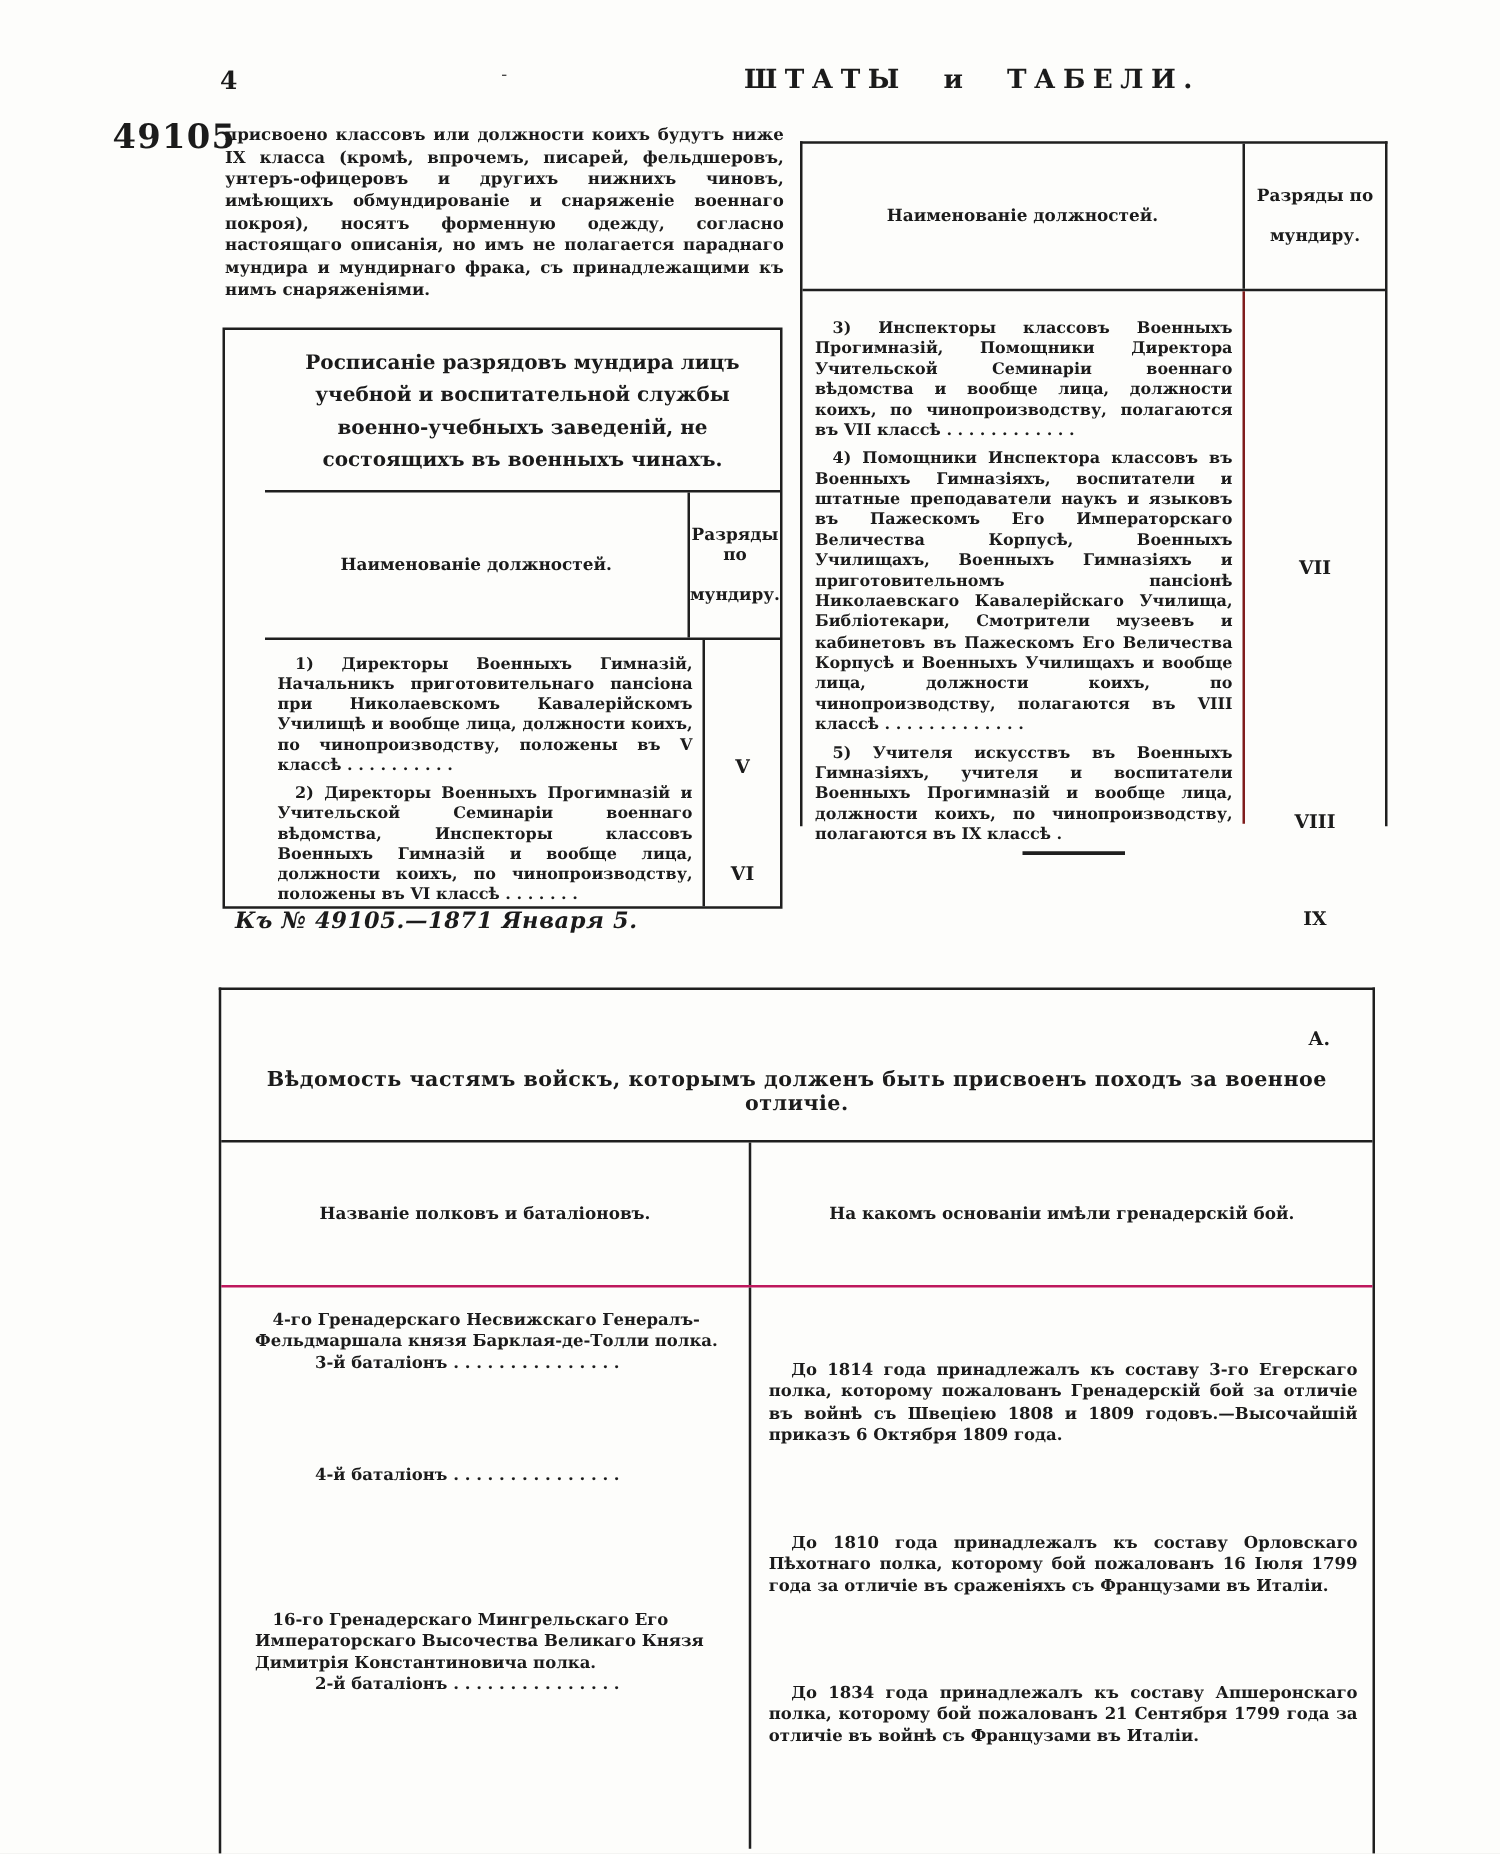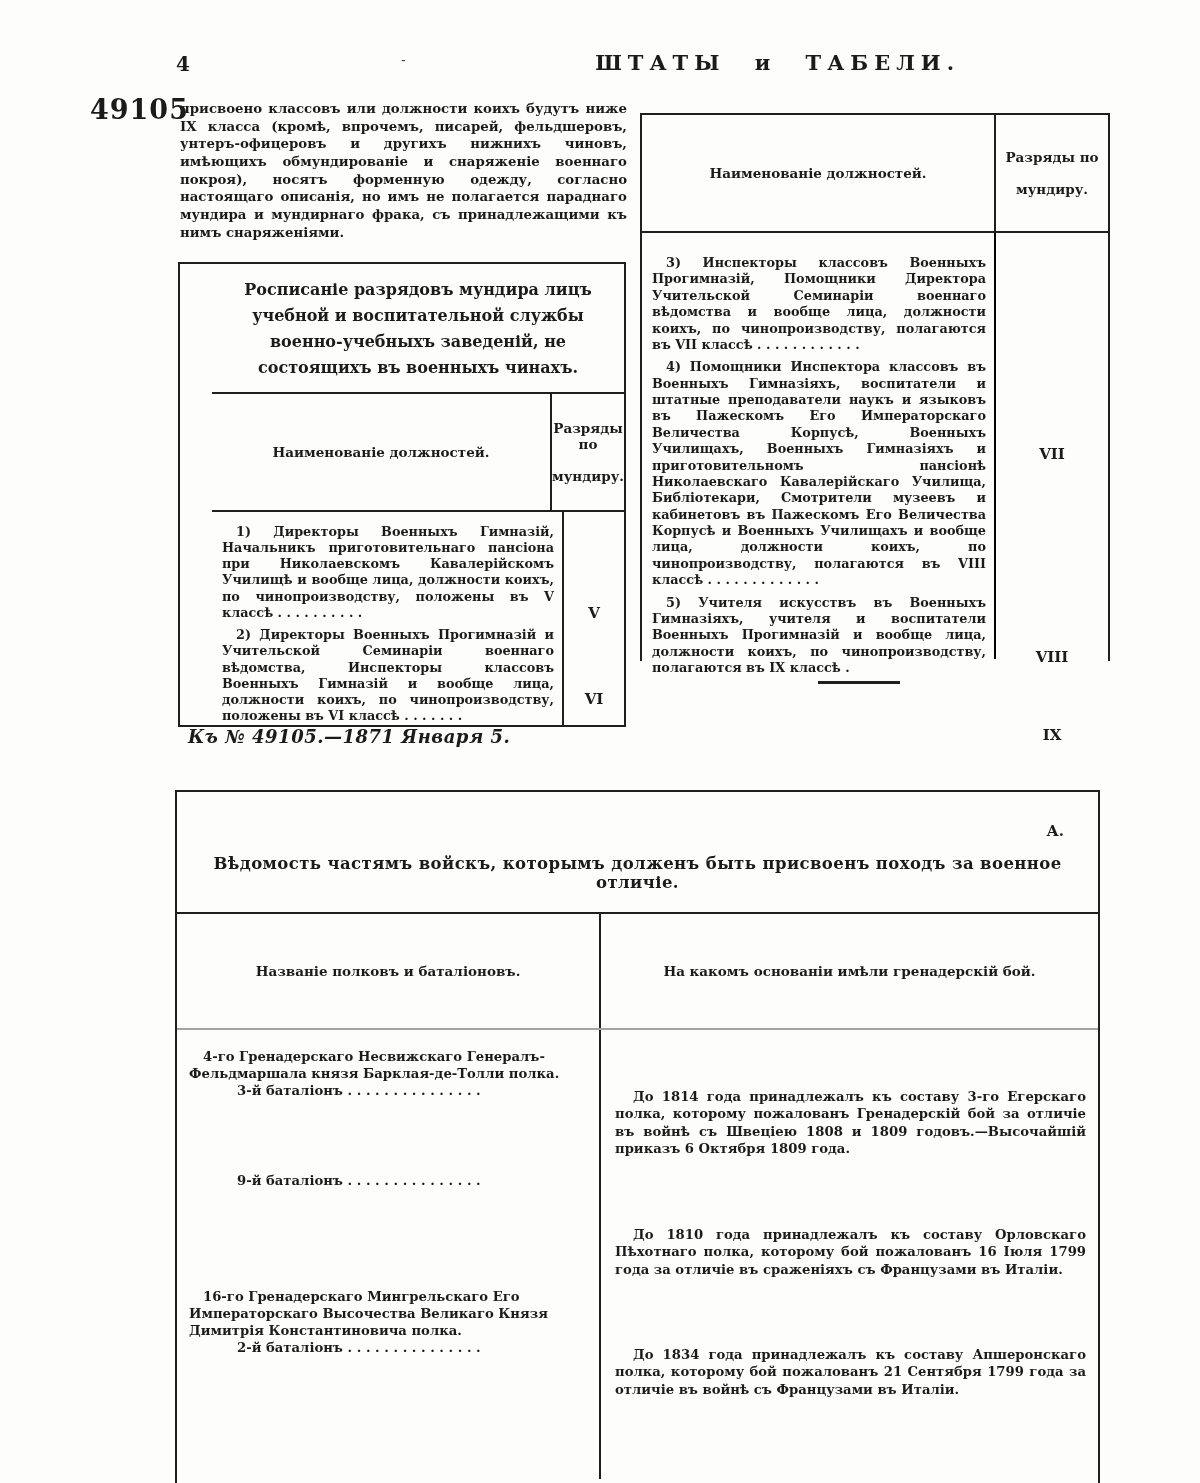--- a/index.html
+++ b/index.html
@@ -74,21 +74,21 @@
   .rank-vi { top: 178px; }
 
   
   .rtable {
     position: absolute; left: 640px; top: 113px; width: 470px; height: 548px;
     border: 2px solid #1f1f1f; border-bottom: none;
   }
   .rtable .ch-positions { width: 354px; }
   .rt-body { display: flex; height: 426px; }
   .rt-texts {
-    width: 354px; border-right: 2px solid #000000;
+    width: 354px; border-right: 2px solid #7f1d1d;
     padding: 22px 8px 0 10px;
     font-size: 12.8px; line-height: 1.28; font-weight: bold; text-align: justify;
   }
   .rank-vii  { top: 212px; }
   .rank-viii { top: 415px; }
   .rank-ix   { top: 493px; }
 
   .section-dash {
     position: absolute; left: 818px; top: 681px; width: 82px;
     border-top: 3px solid #1f1f1f;
@@ -107,35 +107,35 @@
   }
   .annex-top { position: relative; height: 120px; }
   .annex-corner {
     position: absolute; right: 34px; top: 30px;
     font-size: 15px; font-weight: bold;
   }
   .annex-title {
     position: absolute; left: 0; right: 0; top: 62px;
     text-align: center; font-size: 16.5px; font-weight: bold; letter-spacing: 0.4px;
   }
-  .annex-header { display: flex; border-top: 2px solid #1f1f1f; border-bottom: 2px solid #a3a3a3; height: 118px; }
+  .annex-header { display: flex; border-top: 2px solid #1f1f1f; border-bottom: 2px solid #be185d; height: 118px; }
   .ah-col1 {
     width: 424px; border-right: 2px solid #1f1f1f;
     display: flex; align-items: center; justify-content: center;
     font-size: 13.5px; font-weight: bold; text-align: center; padding: 0 20px;
   }
   .ah-col2 {
     flex: 1; display: flex; align-items: center; justify-content: center;
     font-size: 13.5px; font-weight: bold; text-align: center; padding: 0 20px;
   }
   .annex-body { display: flex; height: 449px; }
   .ab-left { width: 424px; border-right: 2px solid #1f1f1f; position: relative; }
   .ab-right { flex: 1; position: relative; }
   .regiment-block {
-    position: absolute; left: 12px; right: 10px;
+    position: absolute; left: 27px; right: 10px;
     font-size: 13.2px; font-weight: bold; line-height: 1.3;
   }
   .regiment-block p { margin: 0; text-indent: 14px; }
   .battalion-line { margin-left: 48px; }
   .basis-par {
     position: absolute; left: 14px; right: 12px; margin: 0;
     font-size: 13.2px; font-weight: bold; line-height: 1.32;
     text-align: justify; text-indent: 18px;
   }
   .ab-l1 { top: 18px; }  .ab-l2 { top: 142px; } .ab-l3 { top: 258px; }
@@ -208,21 +208,21 @@
       <div class="ah-col1">Названіе полковъ и баталіоновъ.</div>
       <div class="ah-col2">На какомъ основаніи имѣли гренадерскій бой.</div>
     </div>
     <div class="annex-body">
       <div class="ab-left">
         <div class="regiment-block ab-l1">
           <p>4-го Гренадерскаго Несвижскаго Генералъ-Фельдмаршала князя Барклая-де-Толли полка.</p>
           <div class="battalion-line">3-й баталіонъ . . . . . . . . . . . . . . .</div>
         </div>
         <div class="regiment-block ab-l2">
-          <div class="battalion-line">9-й баталіонъ . . . . . . . . . . . . . . .</div>
+          <div class="battalion-line">4-й баталіонъ . . . . . . . . . . . . . . .</div>
         </div>
         <div class="regiment-block ab-l3">
           <p>16-го Гренадерскаго Мингрельскаго Его Императорскаго Высочества Великаго Князя Димитрія Константиновича полка.</p>
           <div class="battalion-line">2-й баталіонъ . . . . . . . . . . . . . . .</div>
         </div>
       </div>
       <div class="ab-right">
         <p class="basis-par ab-r1">До 1814 года принадлежалъ къ составу 3-го Егерскаго полка, которому пожалованъ Гренадерскій бой за отличіе въ войнѣ съ Швеціею 1808 и 1809 годовъ.—Высочайшій приказъ 6 Октября 1809 года.</p>
         <p class="basis-par ab-r2">До 1810 года принадлежалъ къ составу Орловскаго Пѣхотнаго полка, которому бой пожалованъ 16 Іюля 1799 года за отличіе въ сраженіяхъ съ Французами въ Италіи.</p>
         <p class="basis-par ab-r3">До 1834 года принадлежалъ къ составу Апшеронскаго полка, которому бой пожалованъ 21 Сентября 1799 года за отличіе въ войнѣ съ Французами въ Италіи.</p>

